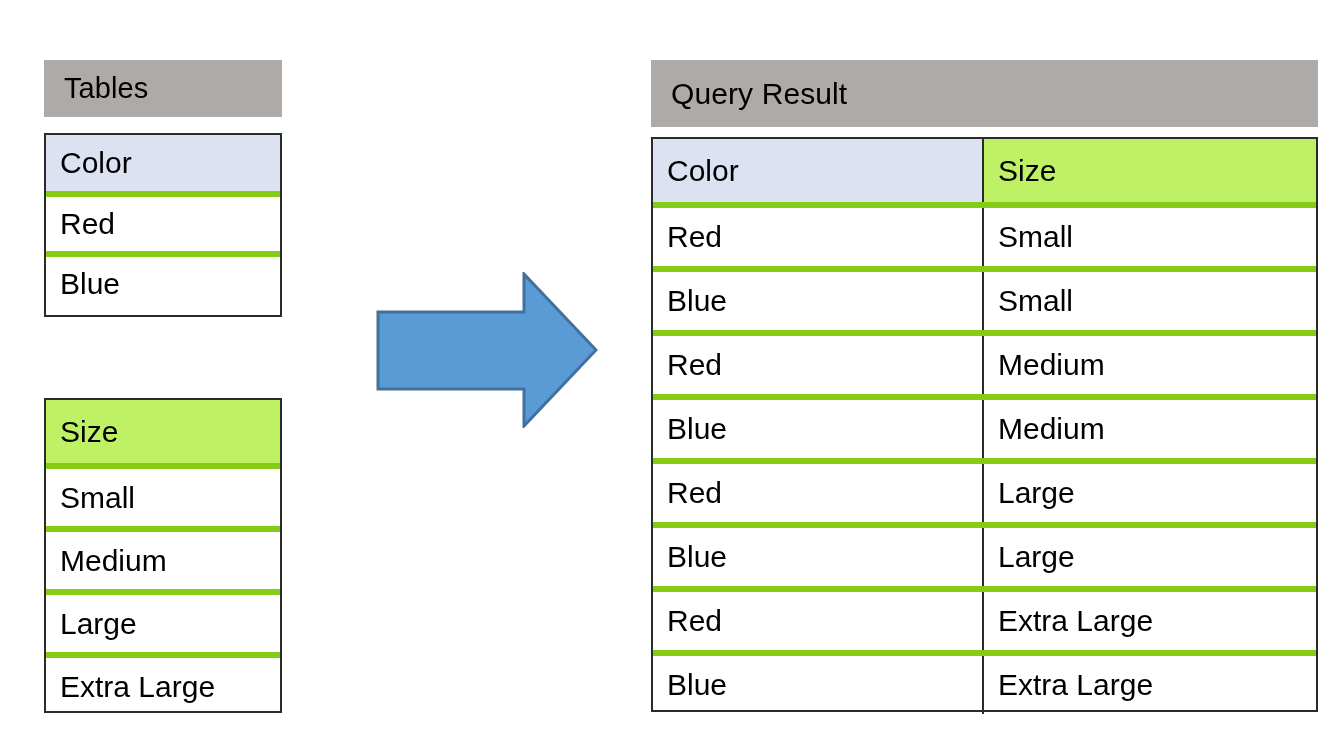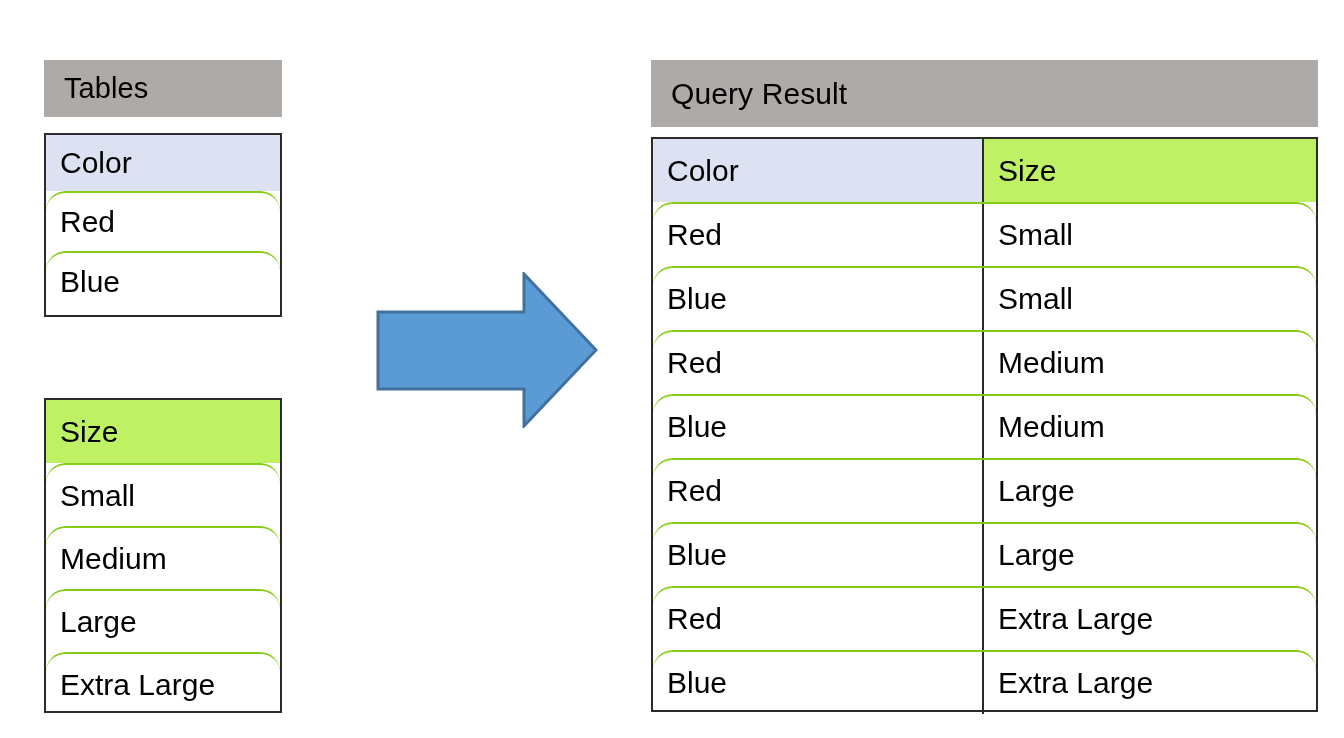--- a/index.html
+++ b/index.html
@@ -61,24 +61,23 @@
     position: absolute;
     box-sizing: border-box;
     border: 2px solid #2B2B2B;
     background: #ffffff;
     border-collapse: collapse;
   }
   .data-table .trow {
     display: flex;
     box-sizing: border-box;
     width: 100%;
-    border-radius: 20px;
   }
   .data-table .trow + .trow {
-    border-top: 2px solid #84cc16;
+    border-top: 6px solid #84cc16;
   }
   .data-table .tcell {
     box-sizing: border-box;
     display: flex;
     align-items: center;
     padding-left: 14px;
     font-size: 30px;
     line-height: 1;
     color: #000000;
     overflow: hidden;

